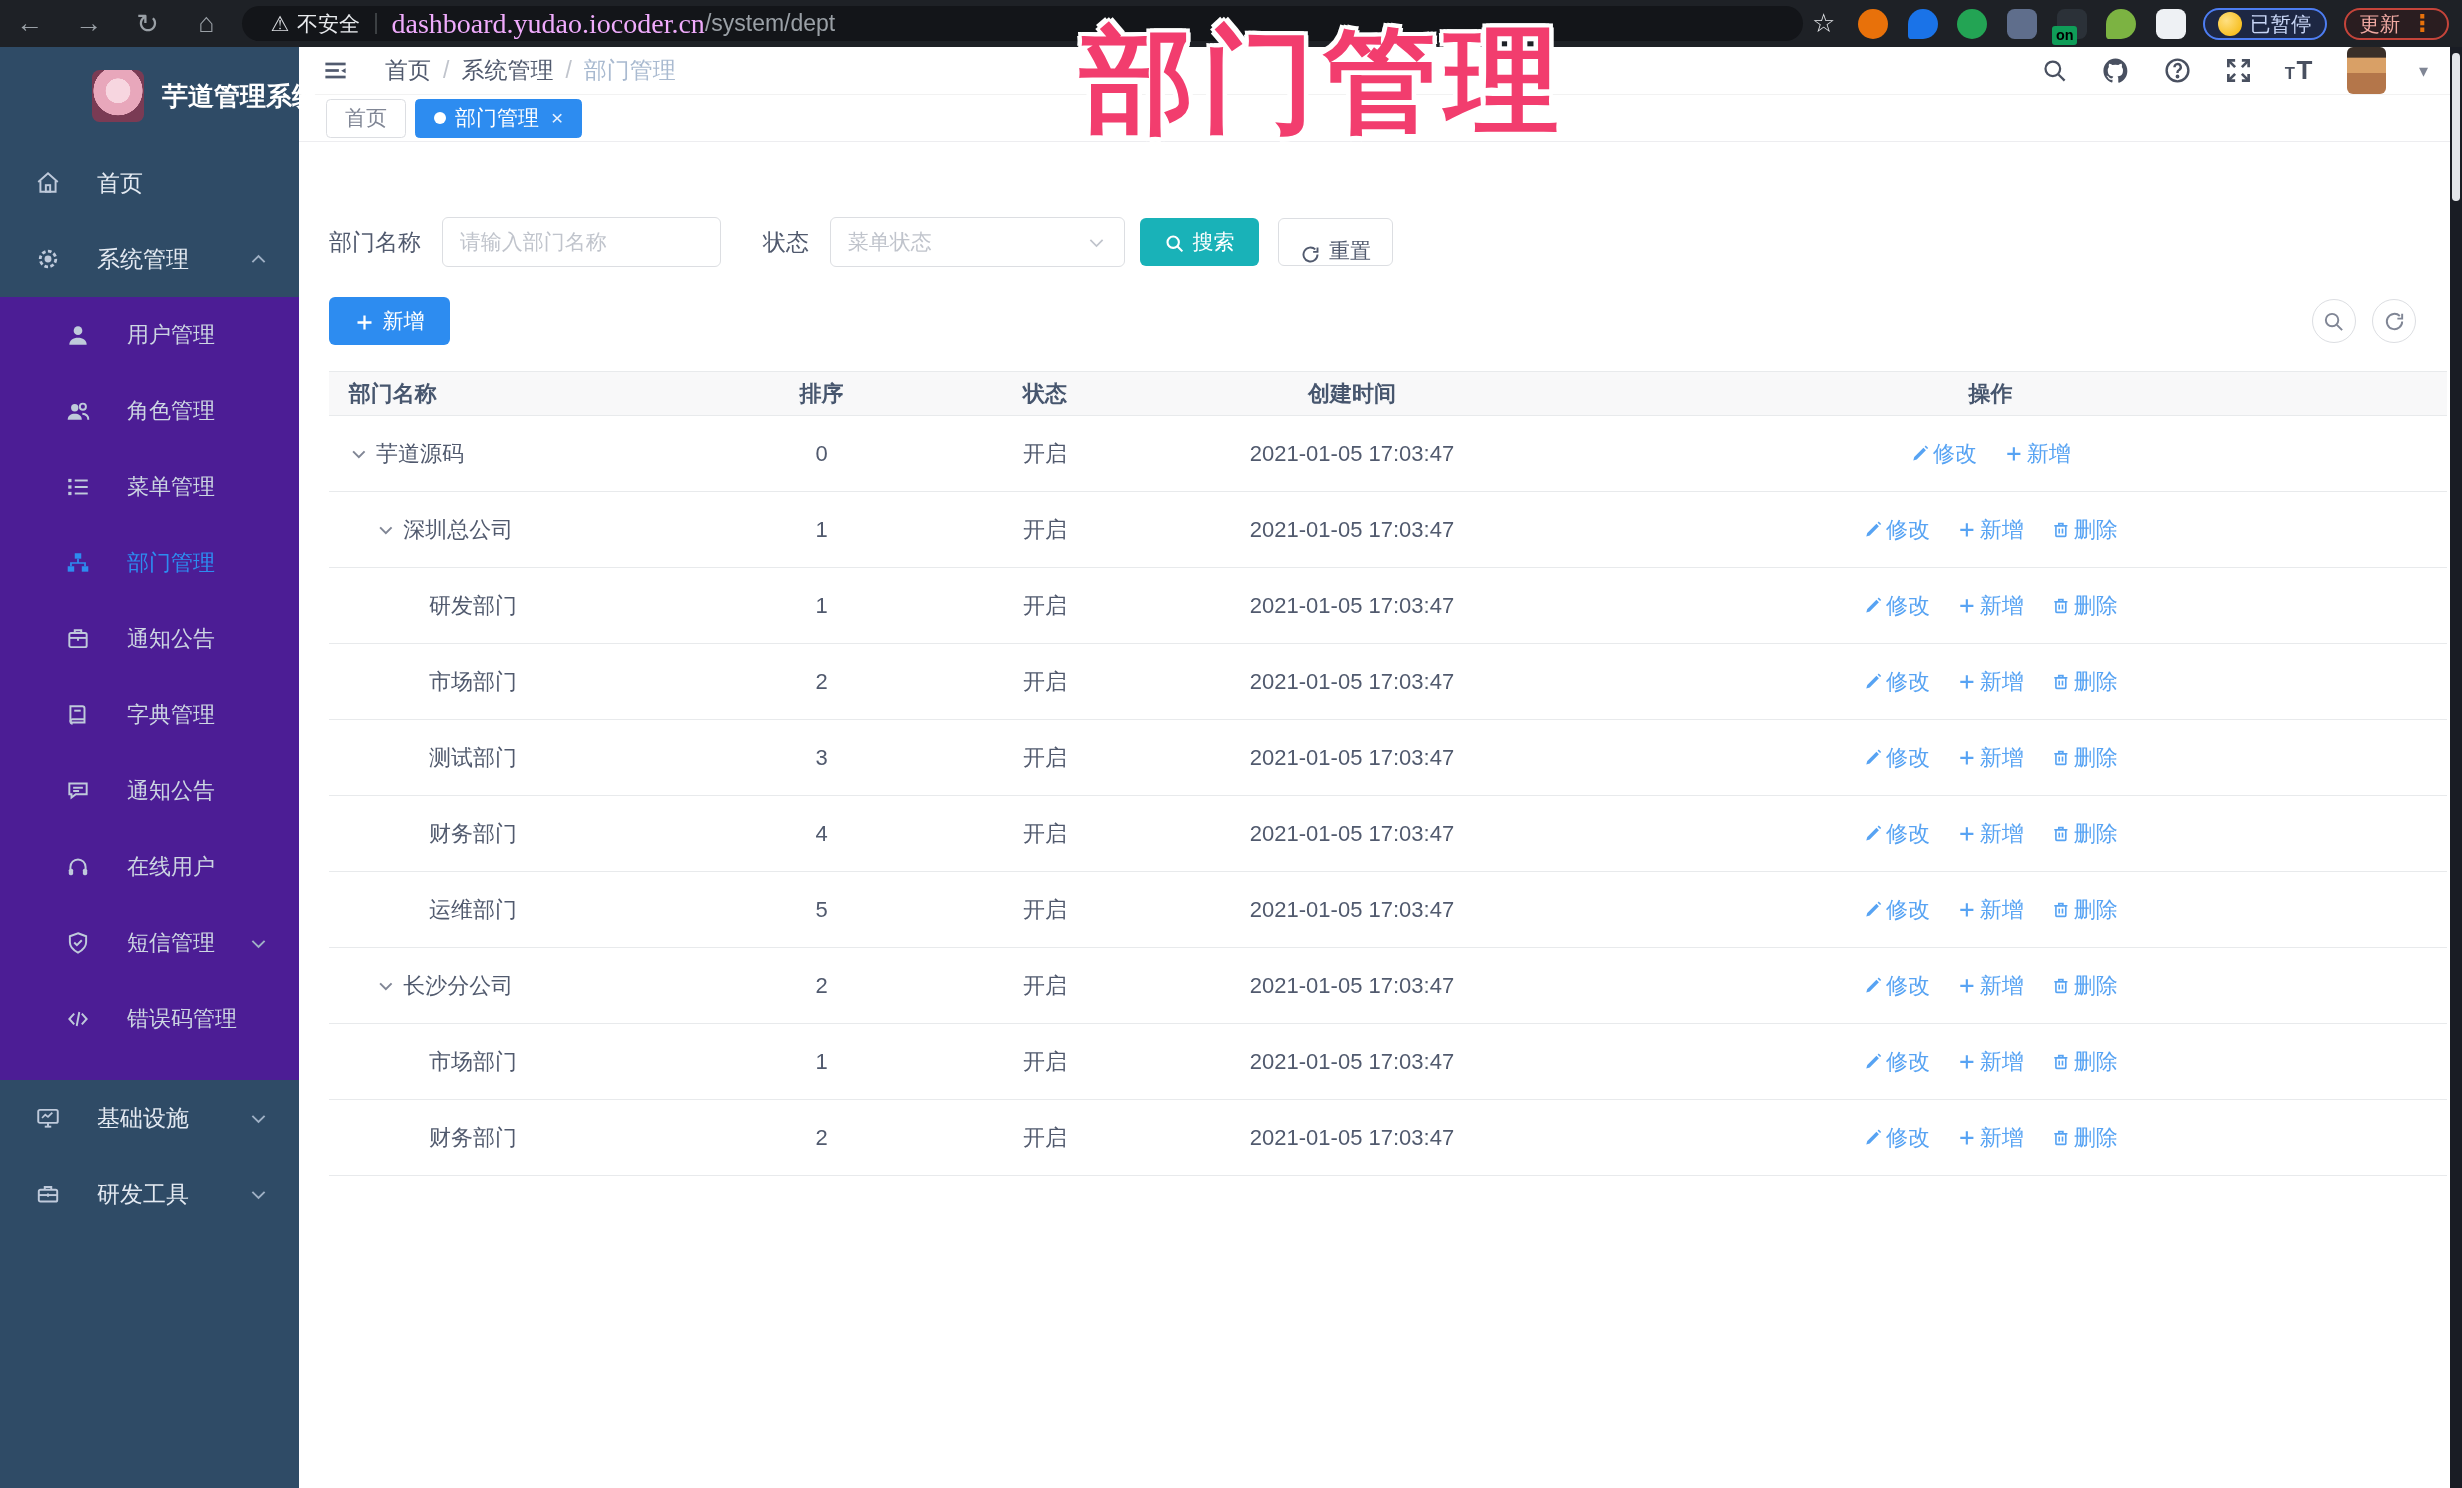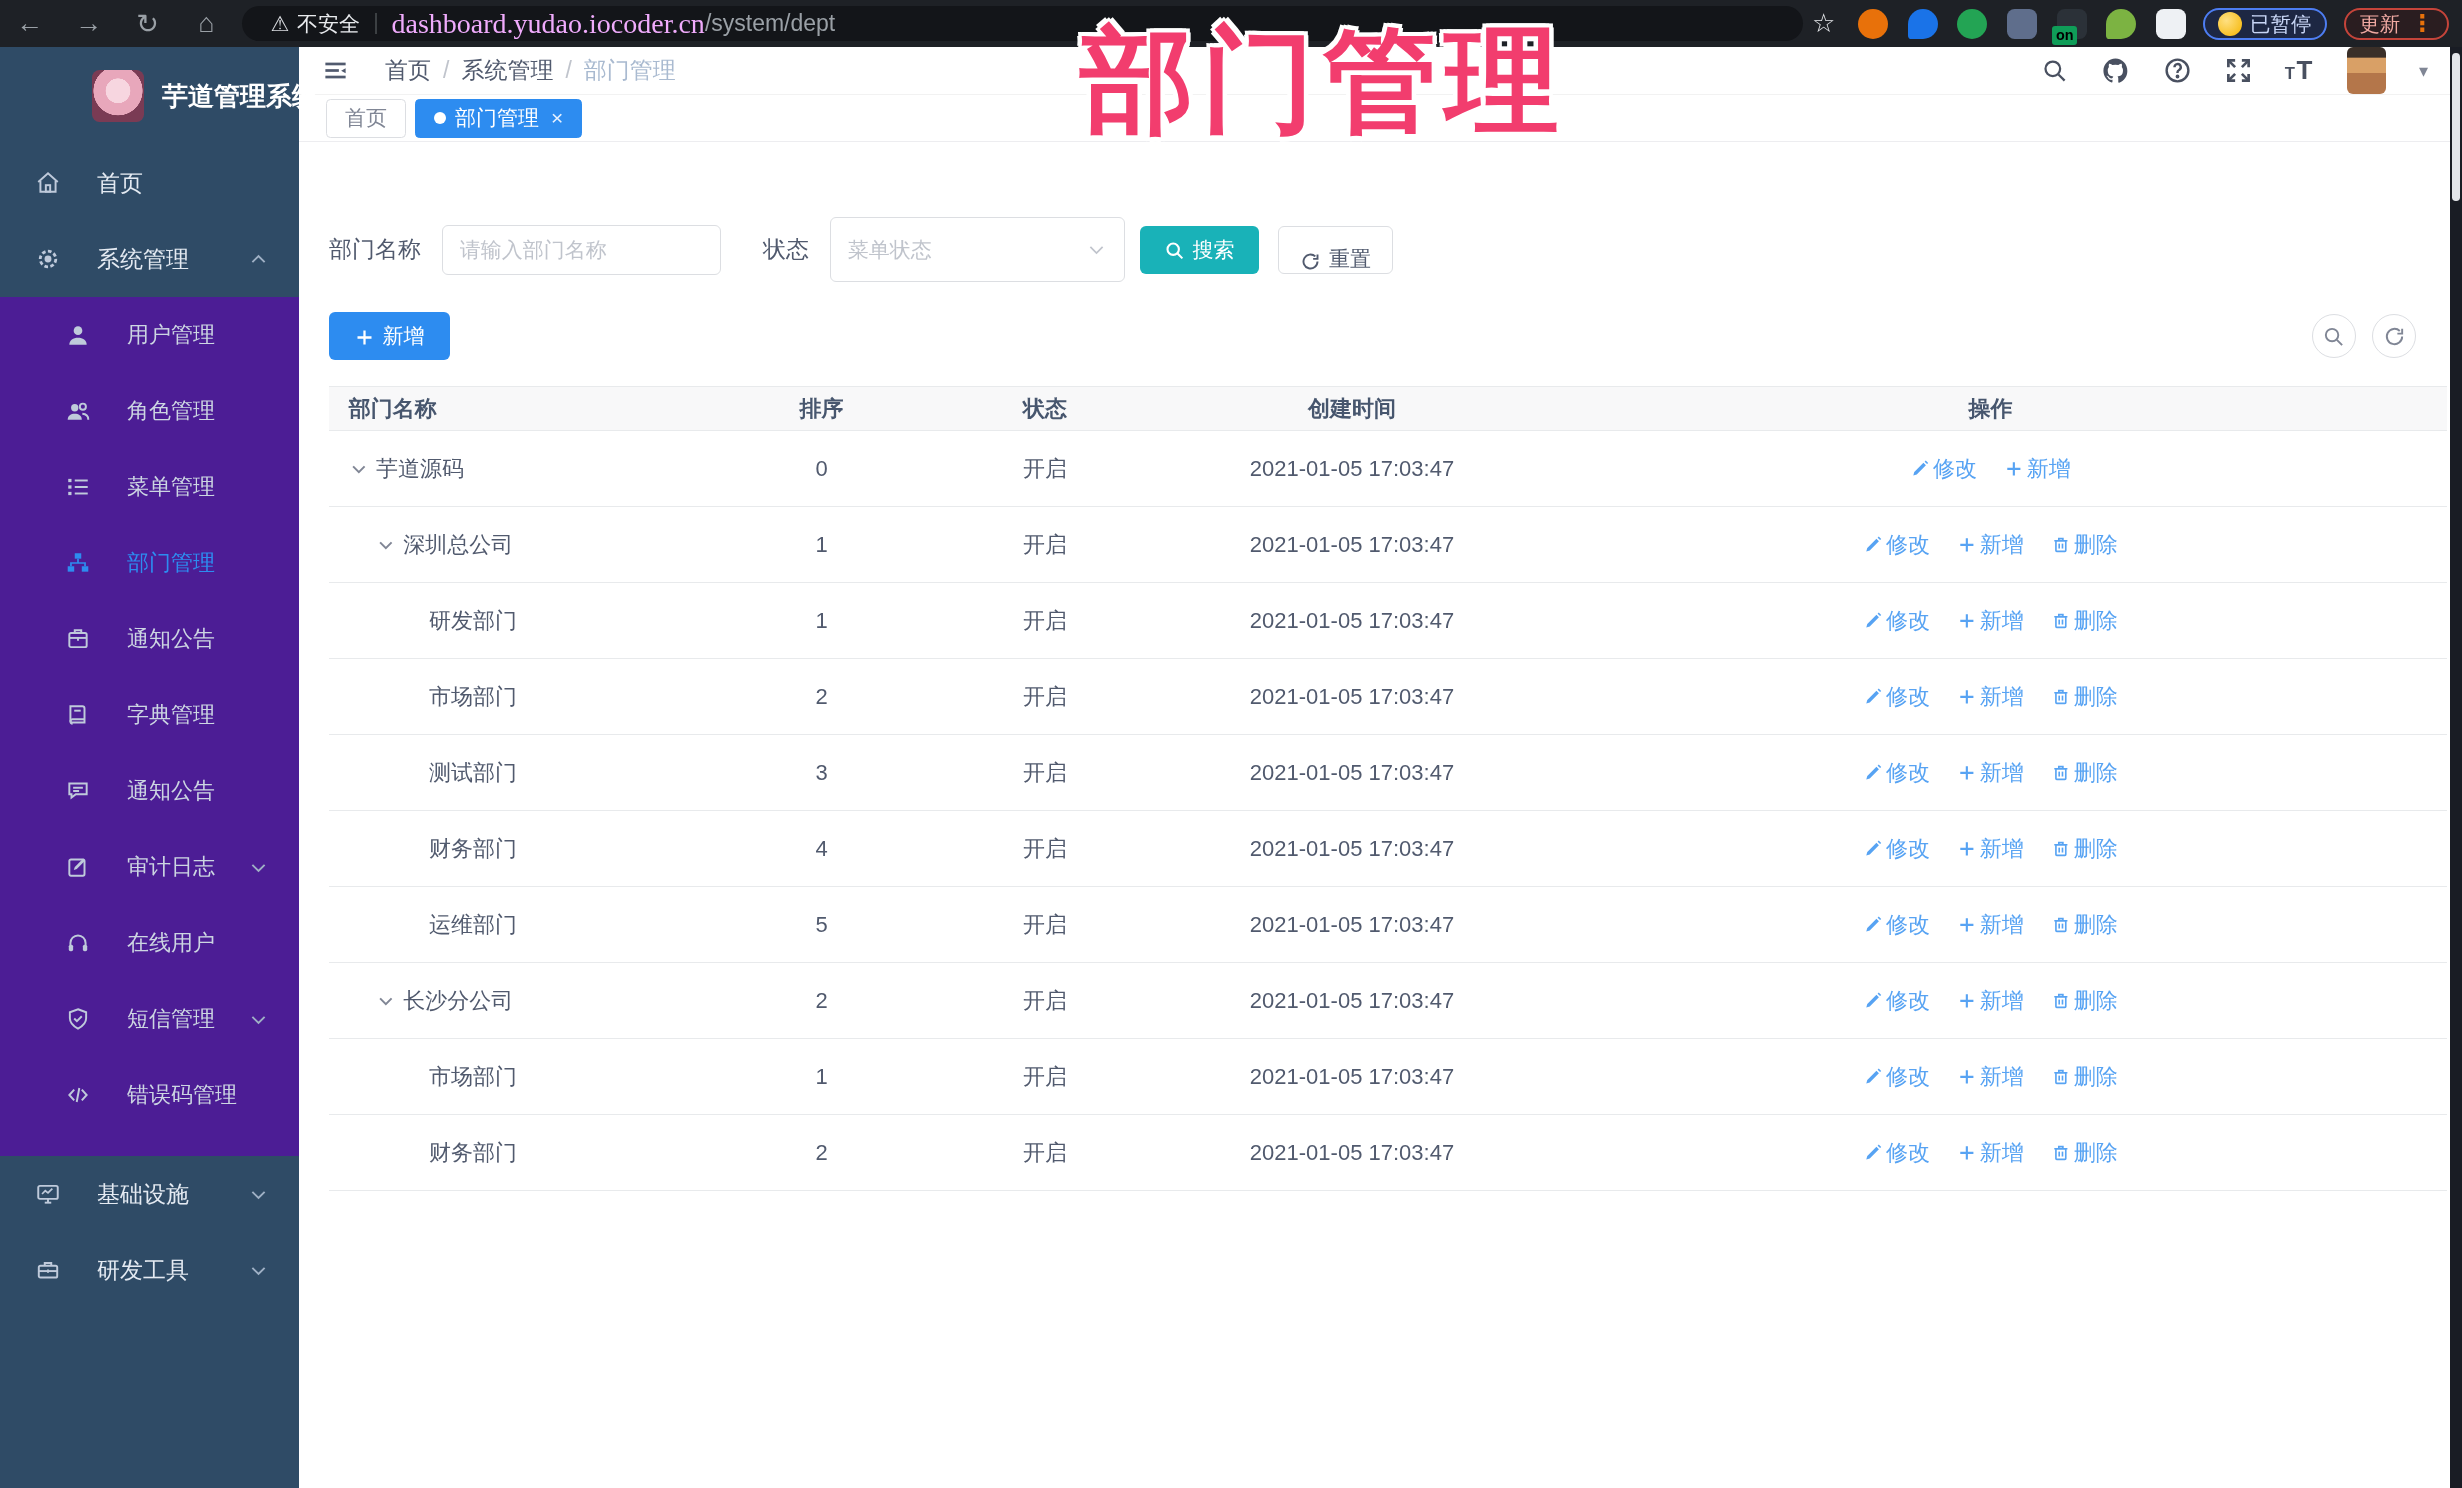--- a/index.html
+++ b/index.html
@@ -96,21 +96,21 @@
 
   
   .query-row { display: flex; align-items: center; margin-top: 48px; margin-left: 3px; }
   .q-label { font-size: 23px; color: #515a6e; margin-right: 21px; white-space: nowrap; }
   .q-input {
     width: 279px; height: 50px; border: 1.5px solid #dcdee2; border-radius: 6px;
     font-size: 21px; padding: 0 16.7px; color: #515a6e; background: #fff; outline: none;
   }
   .q-input::placeholder { color: #c0c4cc; }
   .q-select {
-    width: 295px; height: 65px; border: 1.5px solid #dcdee2; border-radius: 6px; background: #fff;
+    width: 295px; height: 50px; border: 1.5px solid #dcdee2; border-radius: 6px; background: #fff;
     display: flex; align-items: center; padding: 0 16.7px; color: #c0c4cc; font-size: 21px; margin-right: 15px; cursor: pointer;
   }
   .q-select .sel-caret { margin-left: auto; color: #c0c4cc; display: flex; }
   .gap28 { width: 42px; }
   .btn { height: 48px; border-radius: 6px; display: inline-flex; align-items: center; justify-content: center;
          font-size: 21px; cursor: pointer; border: 1.5px solid transparent; gap: 7.6px; }
   .btn-search { background: #19b2b8; color: #fff; padding: 0 23px; margin-right: 19.7px; }
   .btn-reset { background: #fff; color: #515a6e; border-color: #dcdee2; padding: 0 21px; align-items: flex-end; }
   .btn-add { background: #2d8cf0; color: #fff; padding: 0 24px; }
 
@@ -287,34 +287,20 @@
               <path d="M4 5h16v10H10l-4 3v-3H4z"></path>
               <line x1="7.5" y1="9" x2="16.5" y2="9"></line>
               <line x1="7.5" y1="12" x2="13" y2="12"></line>
             </svg>
           </span>
           <span class="m-label">通知公告</span>
         </div>
         <div class="menu-item">
           <span class="m-icon ic">
             <svg width="26" height="26" viewBox="0 0 24 24" fill="none" stroke="currentColor" stroke-width="1.8">
-              <rect x="4" y="5" width="14" height="15" rx="1.5"></rect>
-              <path d="M20.5 4.5L12 13l-1 3 3-1 8-8z" fill="currentColor" stroke="none" transform="translate(-2,0) scale(0.92)"></path>
-            </svg>
-          </span>
-          <span class="m-label">审计日志</span>
-          <span class="menu-chevron ic">
-            <svg width="21" height="21" viewBox="0 0 24 24" fill="none" stroke="currentColor" stroke-width="2.2">
-              <path d="M5 9l7 7 7-7"></path>
-            </svg>
-          </span>
-        </div>
-        <div class="menu-item">
-          <span class="m-icon ic">
-            <svg width="26" height="26" viewBox="0 0 24 24" fill="none" stroke="currentColor" stroke-width="1.8">
               <path d="M5 14v-2a7 7 0 0 1 14 0v2"></path>
               <rect x="3.5" y="13.5" width="4" height="6" rx="1.6" fill="currentColor" stroke="none"></rect>
               <rect x="16.5" y="13.5" width="4" height="6" rx="1.6" fill="currentColor" stroke="none"></rect>
             </svg>
           </span>
           <span class="m-label">在线用户</span>
         </div>
         <div class="menu-item">
           <span class="m-icon ic">
             <svg width="26" height="26" viewBox="0 0 24 24" fill="none" stroke="currentColor" stroke-width="1.8">

